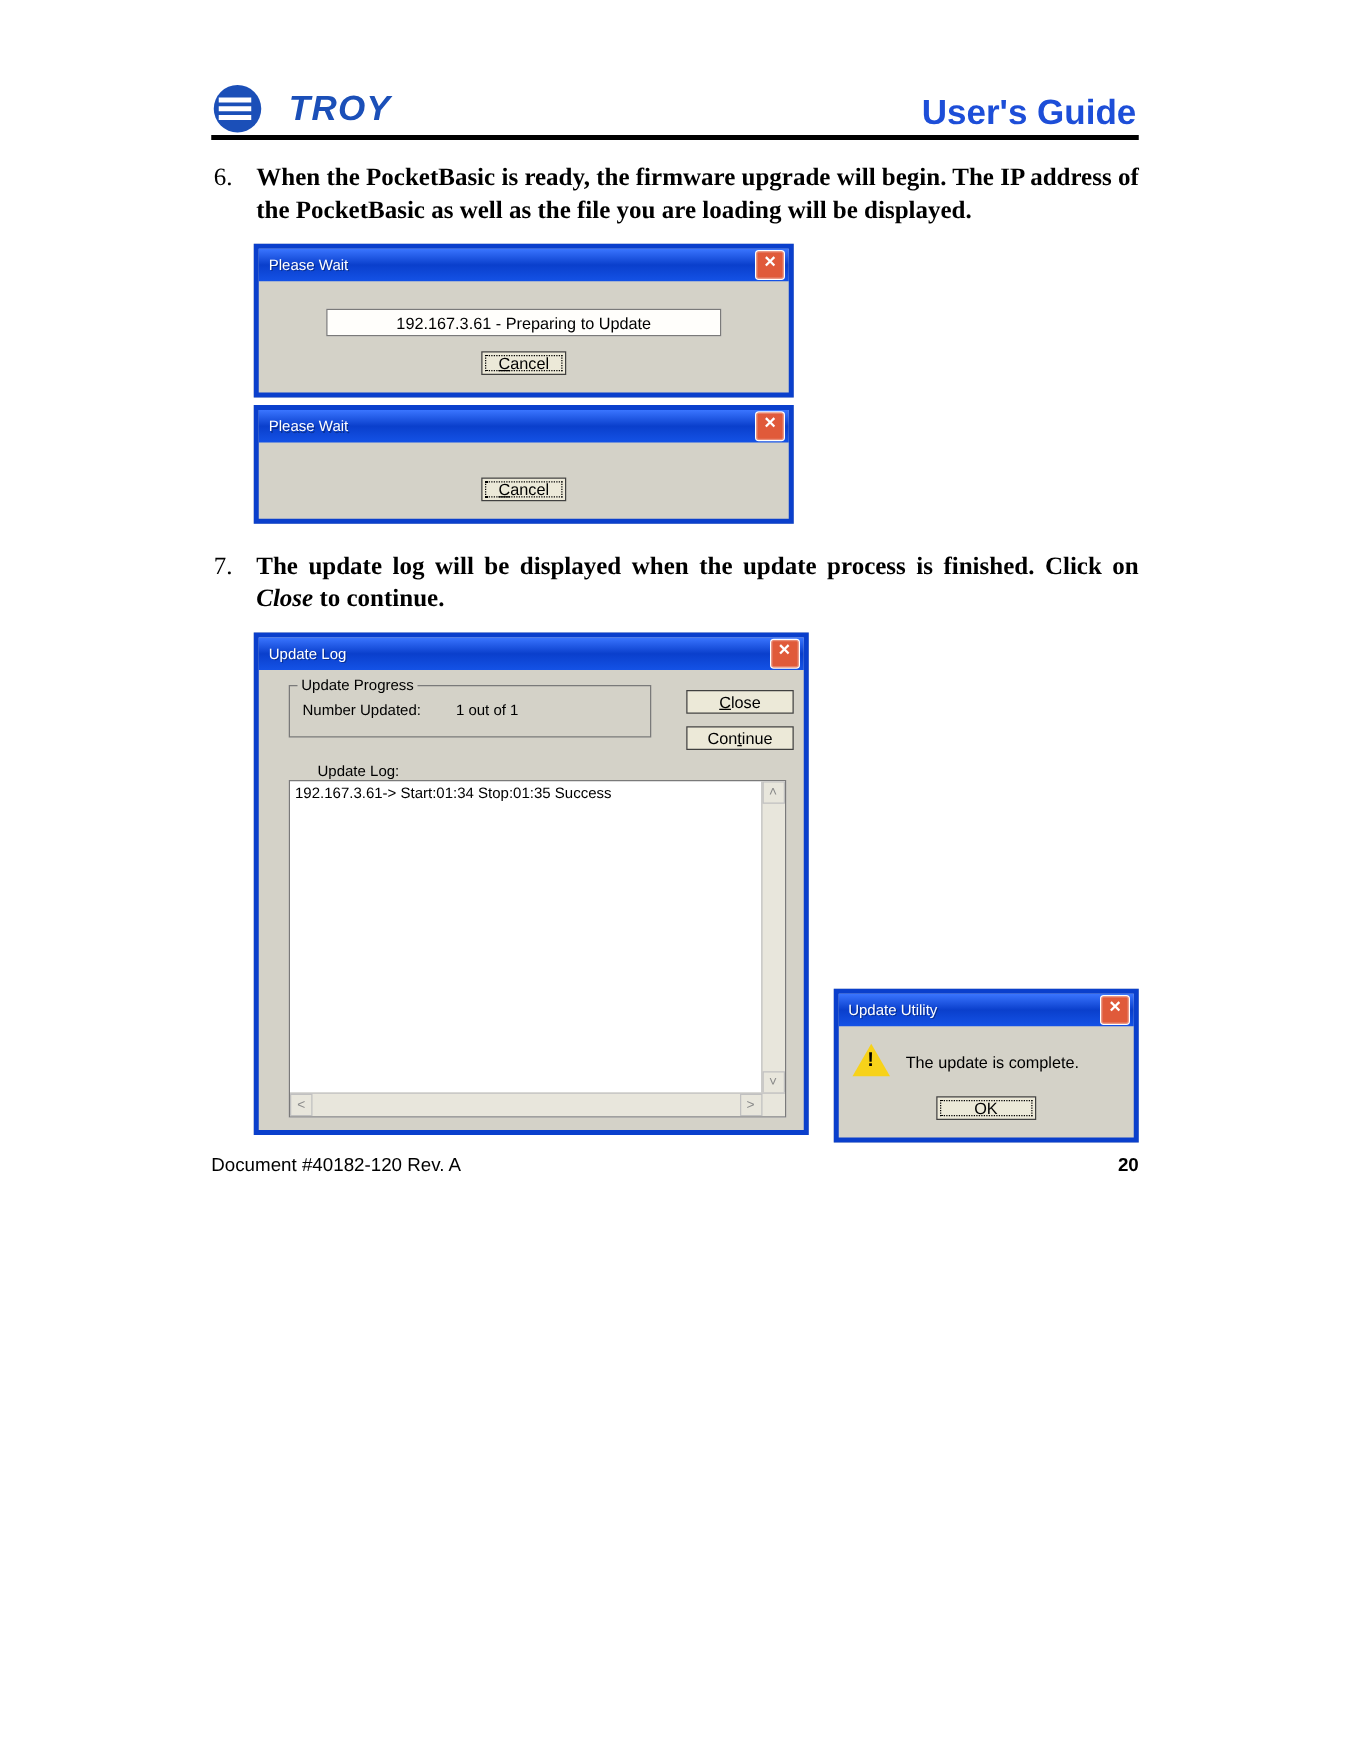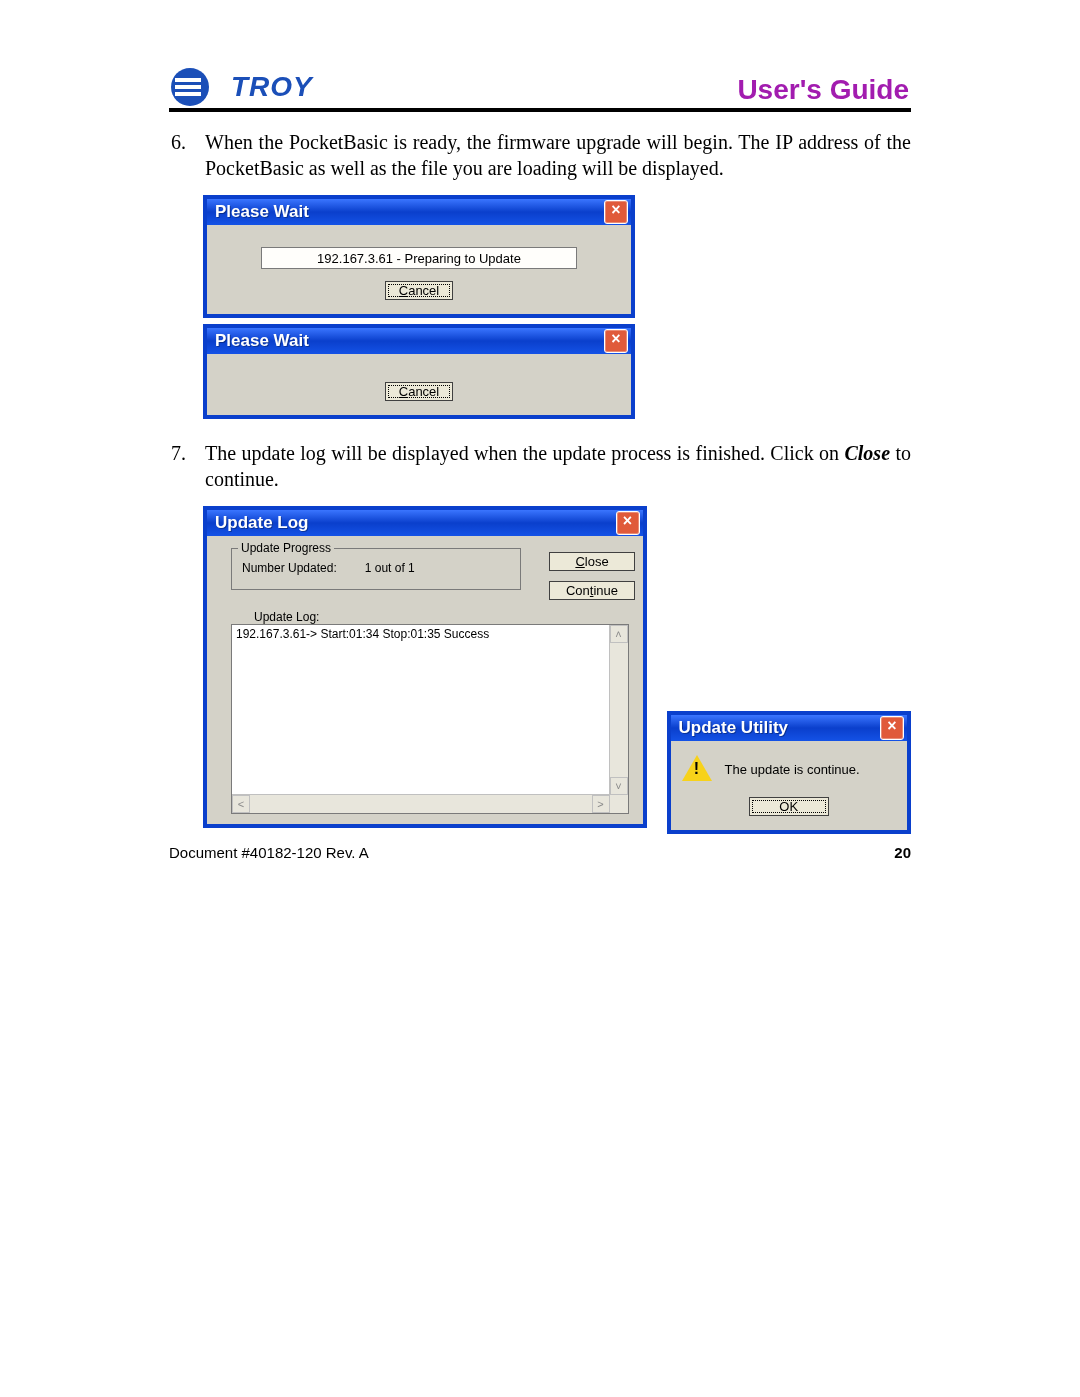--- a/index.html
+++ b/index.html
@@ -50,21 +50,21 @@
     font-weight: 900;
     font-style: italic;
     font-size: 28px;
     color: #1b4fb8;
     letter-spacing: 1px;
   }
   .guide-title {
     font-family: Arial, sans-serif;
     font-weight: 700;
     font-size: 28px;
-    color: #a21caf;
+    color: #1d4ed8;
   }
   .header-rule {
     border: 0;
     border-top: 4px solid #000;
     margin: 0 0 18px 0;
   }
   .ol-block {
     display: flex;
     font-size: 20px;
     line-height: 1.28;
@@ -72,20 +72,21 @@
   }
   .ol-num {
     width: 34px;
     flex: 0 0 34px;
     text-align: left;
     padding-left: 2px;
   }
   .ol-body {
     flex: 1;
     text-align: justify;
+    font-weight: bold;
   }
   .dlg-column {
     padding-left: 34px;
     padding-bottom: 16px;
   }
   .xp-window {
     border: 4px solid #0a3fcc;
     background: #d4d2c8;
     font-family: Tahoma, Arial, sans-serif;
     font-size: 13px;
@@ -95,23 +96,23 @@
   }
   .xp-titlebar {
     height: 26px;
     background: linear-gradient(180deg,#3a75ff 0%,#0a3fcc 50%,#1452e6 100%);
     display: flex;
     align-items: center;
     justify-content: space-between;
     padding: 0 3px 0 8px;
   }
   .xp-title {
-    font-weight: 700;
+    font-weight: 400;
     color: #fff;
-    font-size: 17px;
+    font-size: 12px;
     text-shadow: 1px 1px 0 rgba(0,0,0,.3);
   }
   .xp-close {
     width: 22px;
     height: 22px;
     background: #e05a3a;
     border: 1px solid #fff;
     border-radius: 3px;
     color: #fff;
     font-family: Arial, sans-serif;
@@ -169,21 +170,21 @@
   }
   .groupbox-label {
     position:absolute; top:-8px; left:6px;
     background:#d4d2c8; padding:0 3px;
     font-size:12px;
   }
   .right-btns { position:absolute; right:-114px; top:4px; display:flex; flex-direction:column; gap:10px; }
   .group-wrap { position:relative; width:290px; }
   .logarea {
     border:1px solid #7a7a7a; background:#fff;
-    height: 190px; width: 100%; box-sizing:border-box;
+    height: 270px; width: 100%; box-sizing:border-box;
     font-size:12px; padding:2px 4px 2px 4px;
     overflow:hidden; position:relative;
   }
   .scroll-v {
     position:absolute; top:0; right:0; bottom:18px; width:18px;
     background:#e8e6dc; border-left:1px solid #c0c0c0;
     display:flex; flex-direction:column; justify-content:space-between;
   }
   .scroll-h {
     position:absolute; left:0; right:0; bottom:0; height:18px;
@@ -316,21 +317,21 @@
         <div class="xp-titlebar">
           <span class="xp-title">Update Utility</span>
           <div class="xp-close">×</div>
         </div>
         <div class="uu-body">
           <div class="uu-row">
             <div class="warn-icon">
               <div class="tri"></div>
                 <div class="bang">!</div>
             </div>
-            <span>The update is continue.</span>
+            <span>The update is complete.</span>
           </div>
           <div class="btn-row-center" style="margin-top:14px;">
             <button class="xp-btn default" style="min-width:80px;">OK</button>
           </div>
         </div>
       </div>
     </div>
   </div>
 
   <div class="footer-row">

